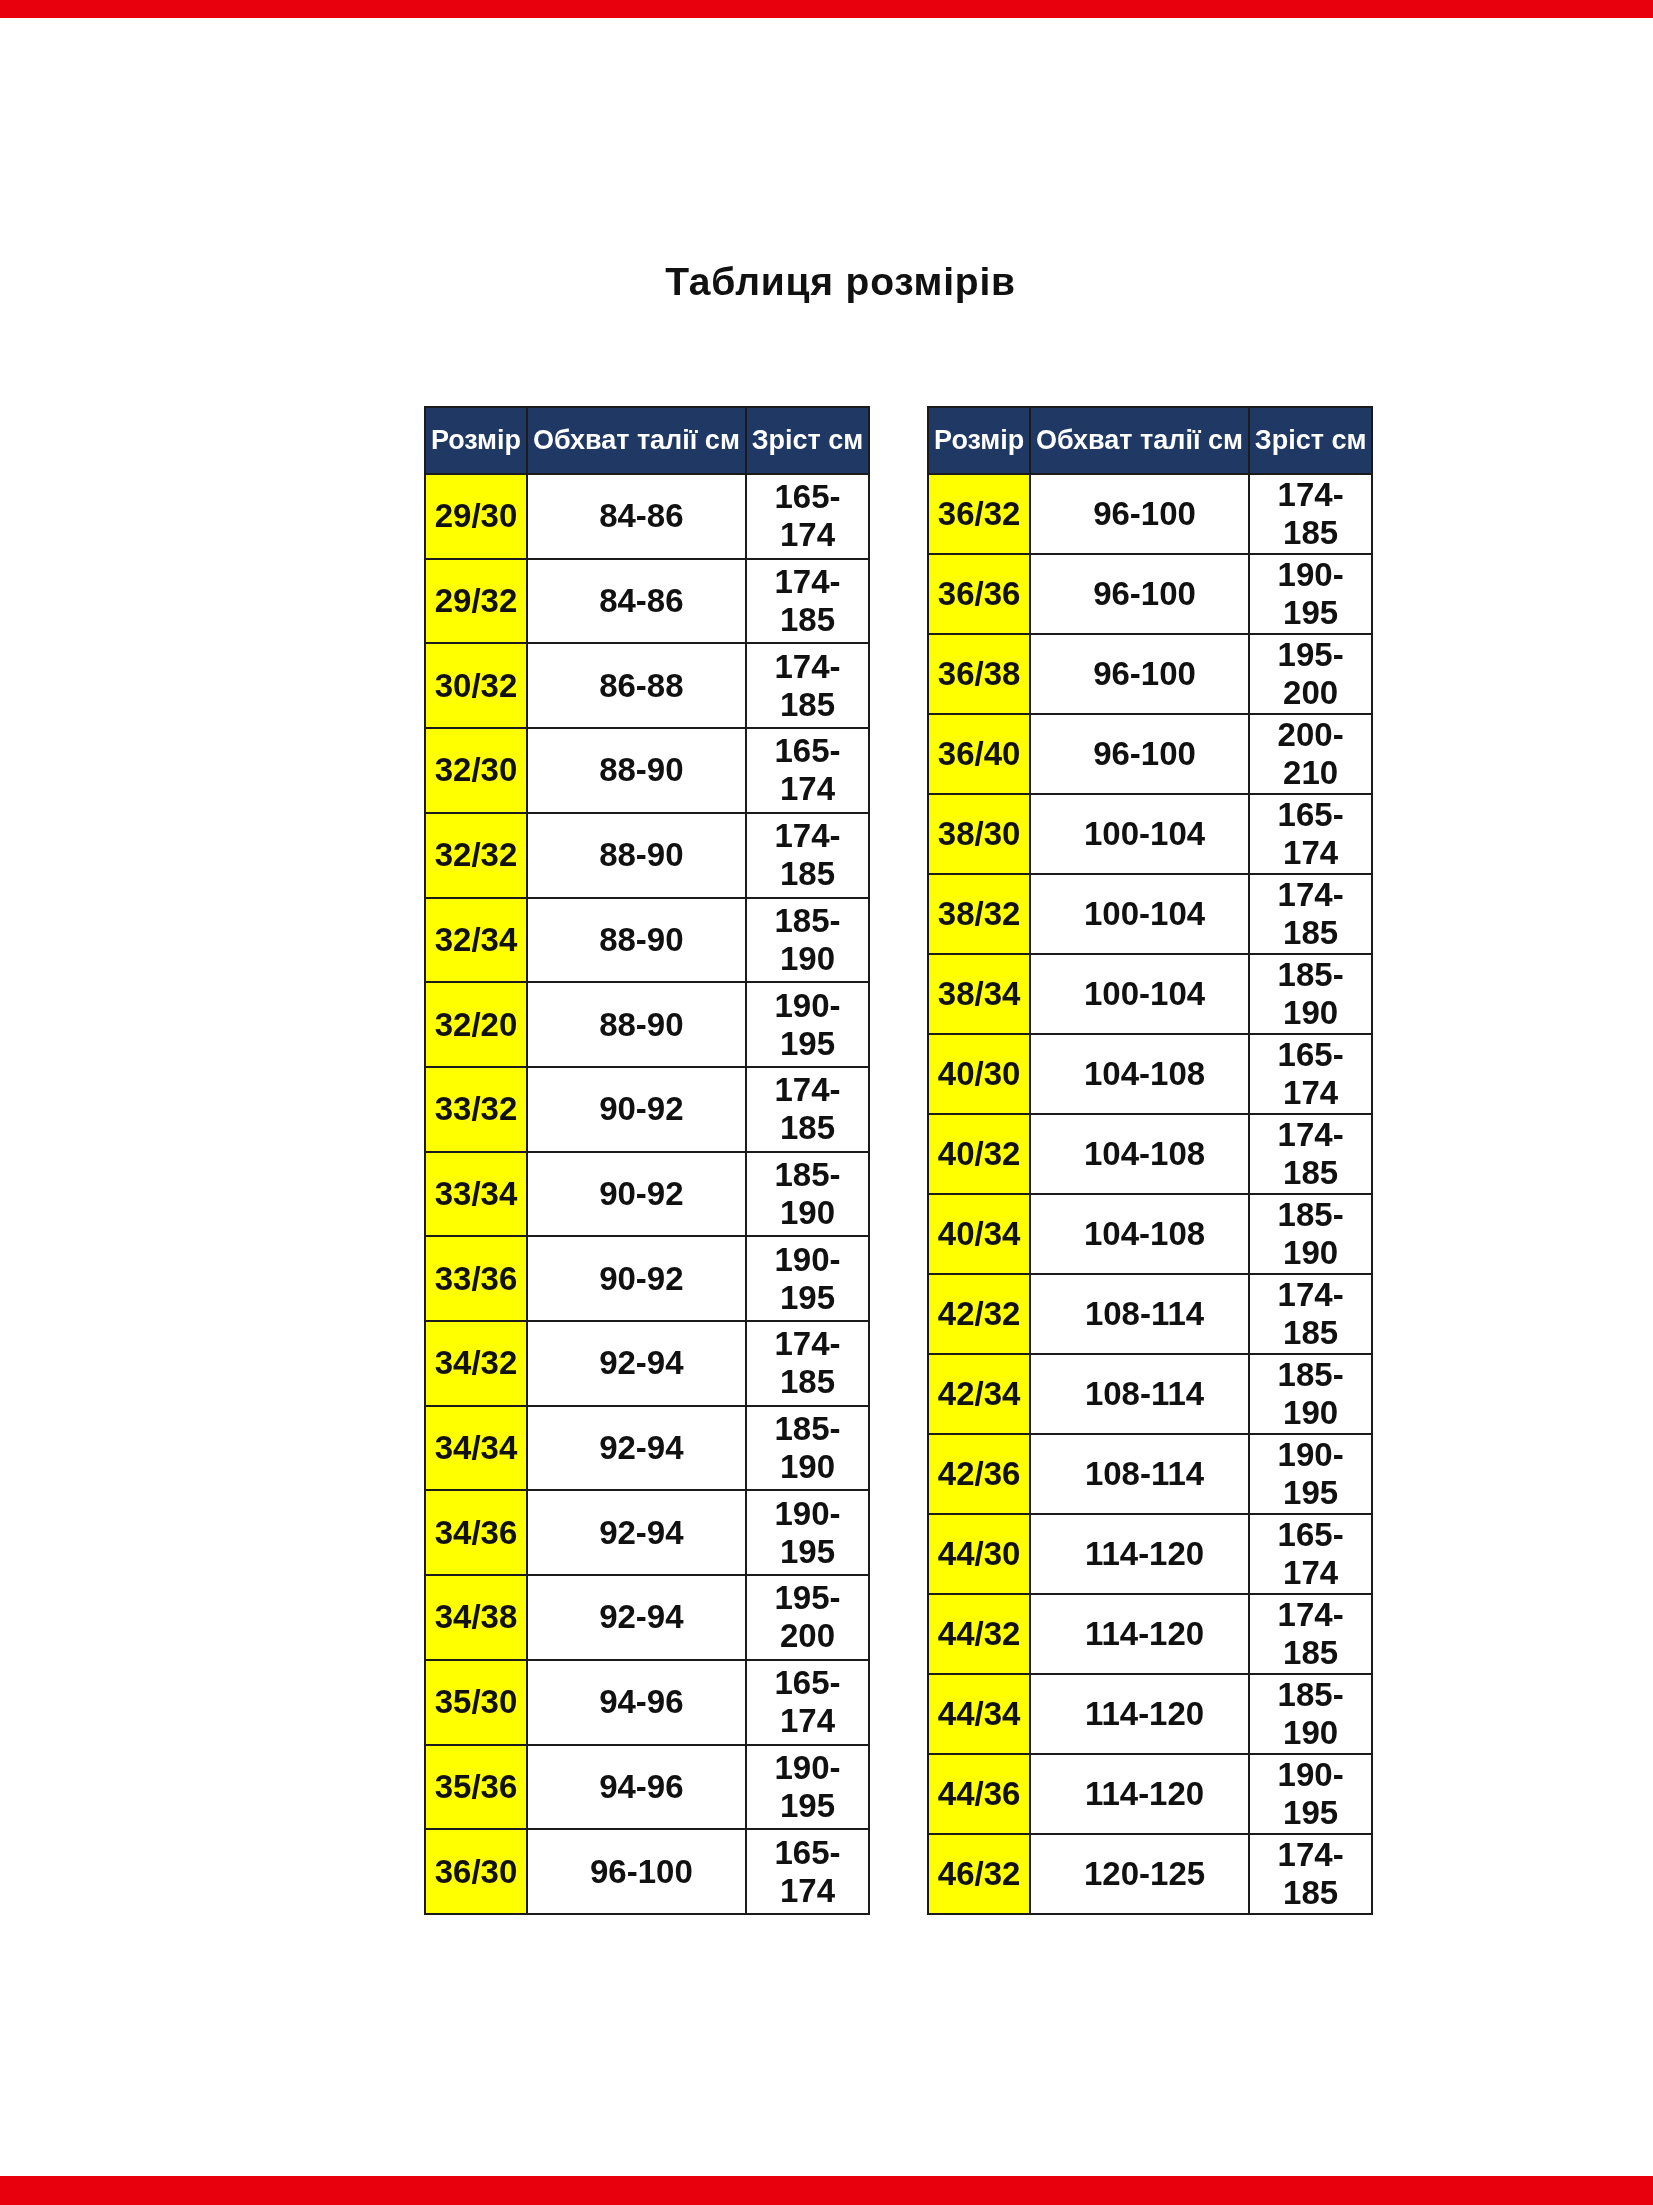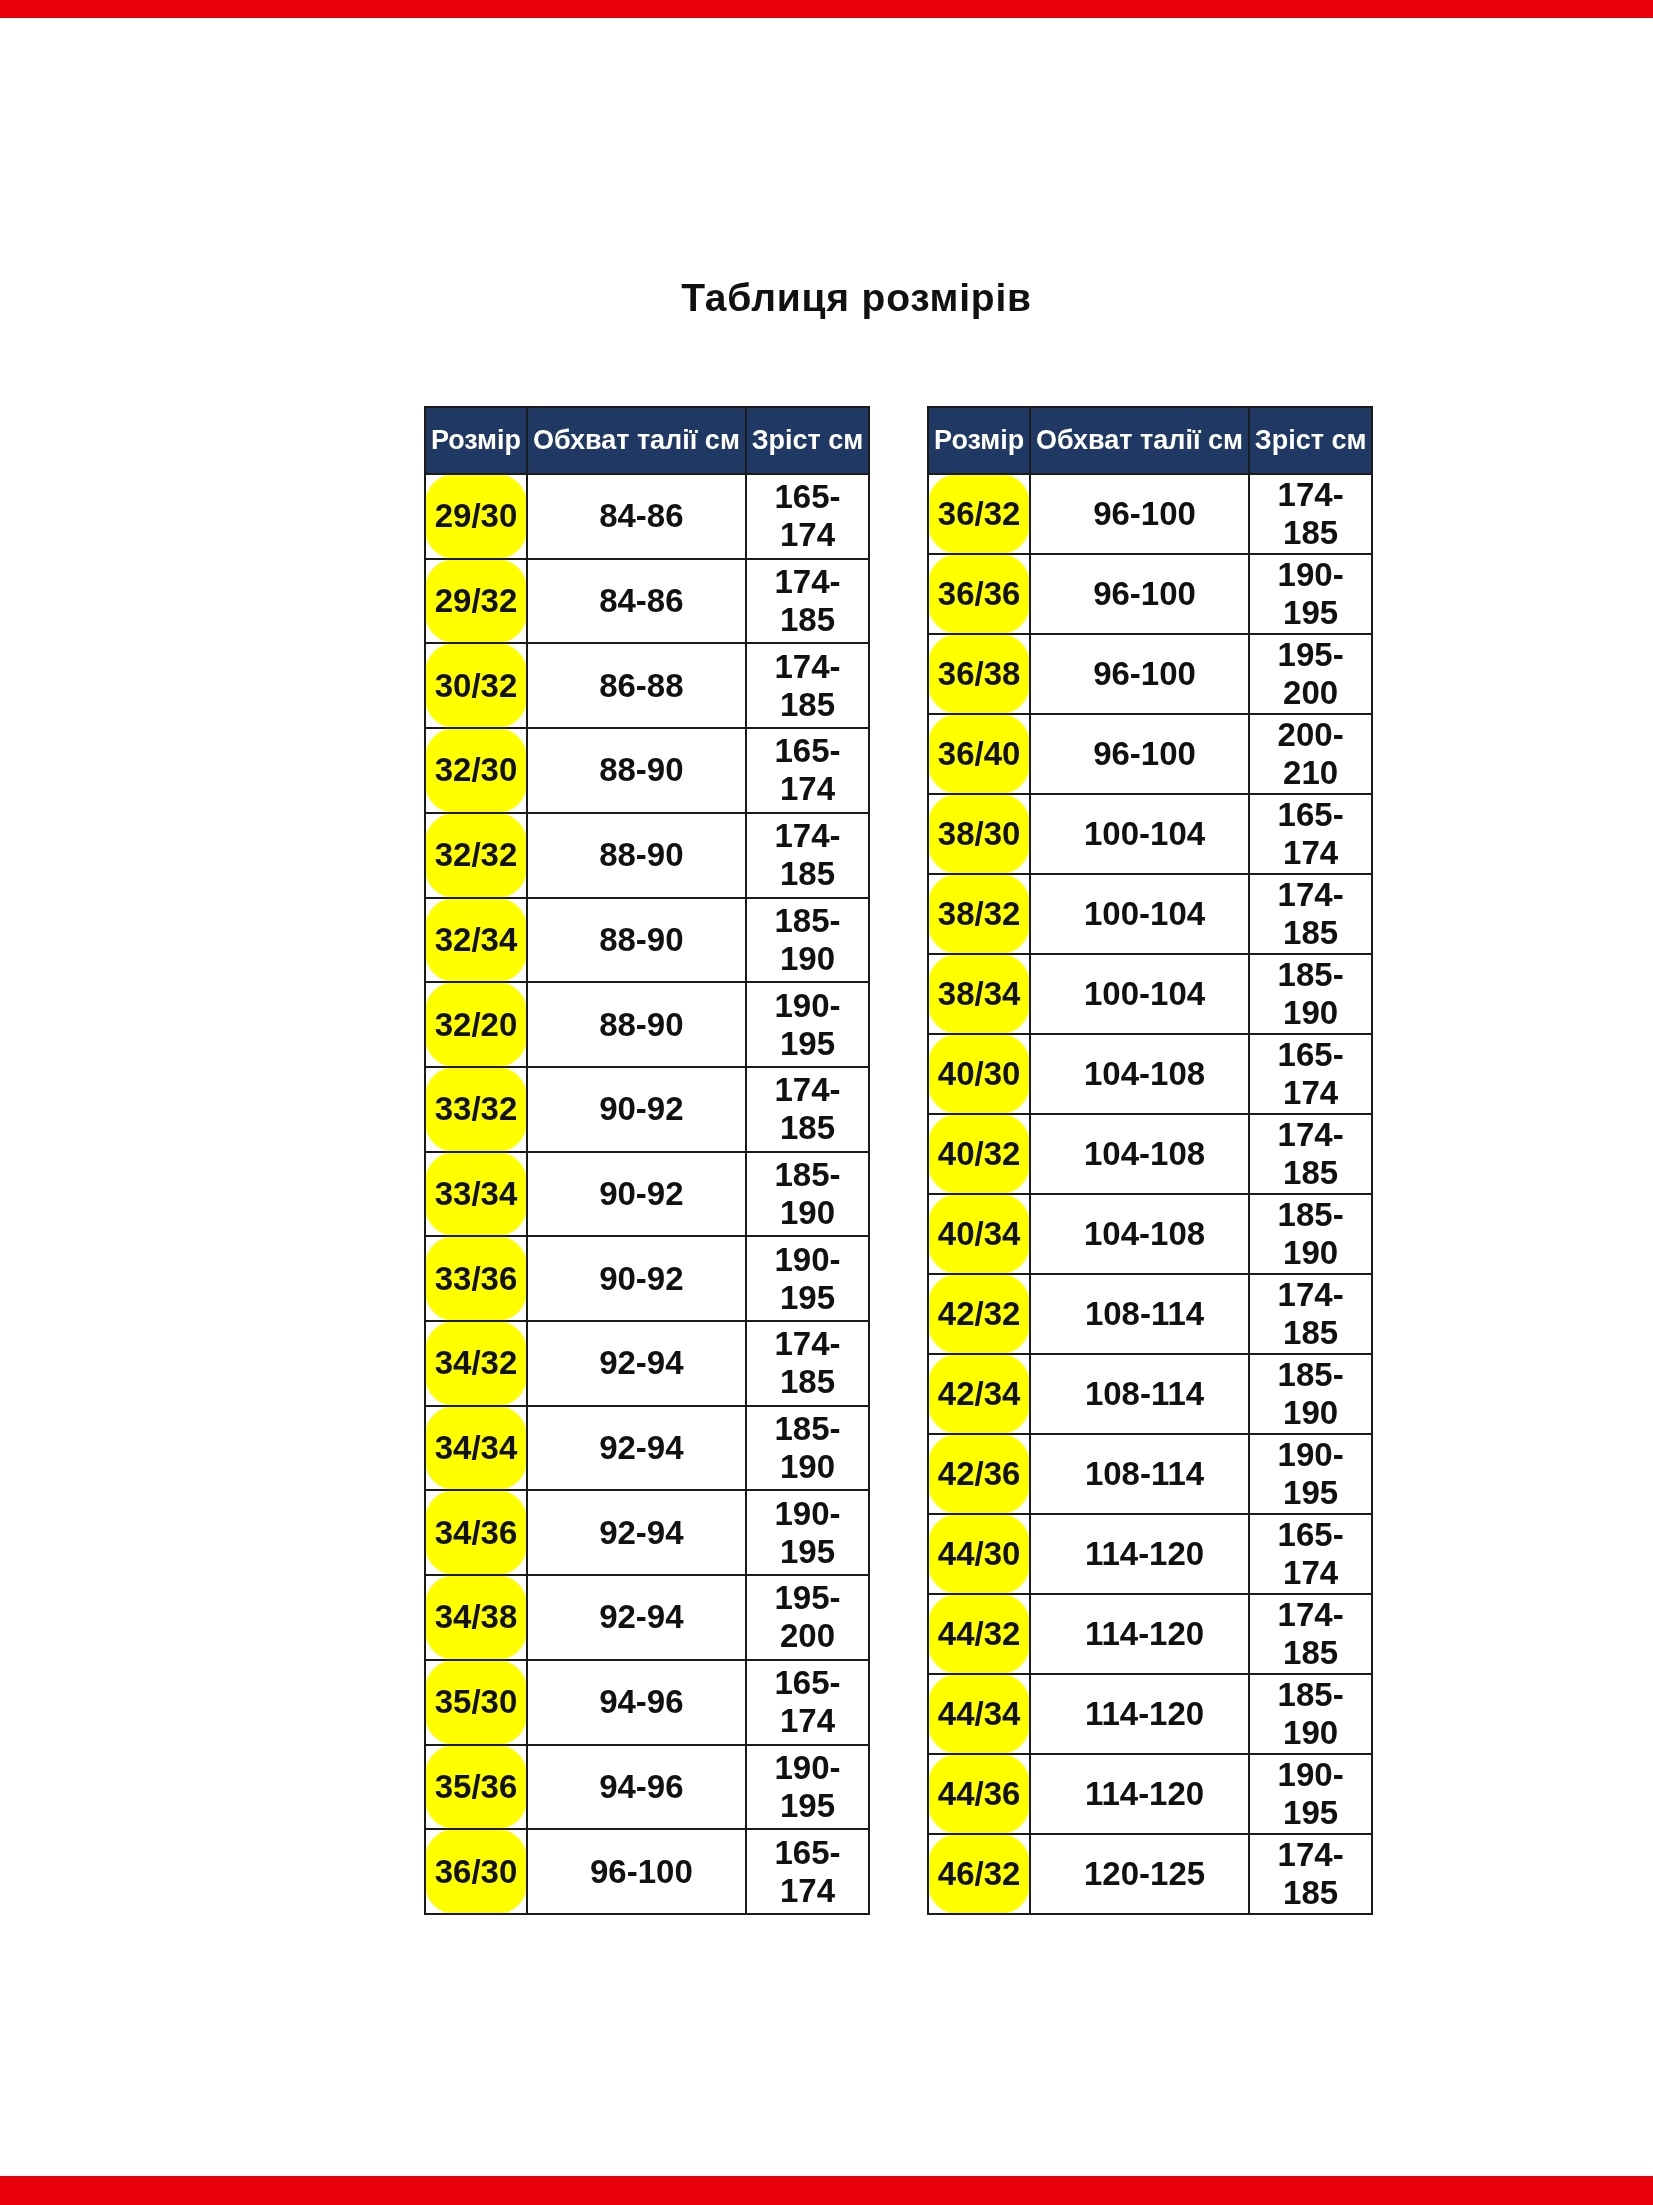--- a/index.html
+++ b/index.html
@@ -15,21 +15,21 @@
     width:1654px;height:2205px;
     background:#ffffff;
     font-family:"Liberation Sans", sans-serif;
     position:relative;overflow:hidden;
   }
   .red-bar{position:absolute;left:0;width:100%;background:var(--accent-red);}
   .red-bar.top{top:0;height:18px;}
   .red-bar.bottom{bottom:0;height:29px;}
   .title{
     position:absolute;top:260px;left:424px;width:833px;
-    margin:16px;text-align:center;
+    margin:0;text-align:center;
     font-size:39px;font-weight:bold;color:var(--text);
     letter-spacing:0.8px;
   }
   .tables{
     position:absolute;top:406px;left:424px;
     display:flex;gap:57px;
   }
   table.size-table{border-collapse:collapse;table-layout:fixed;}
   .size-table th,.size-table td{
     border:2.5px solid var(--border);
@@ -43,21 +43,21 @@
     padding:0 4.9px;white-space:nowrap;margin-left:13px;
   }
   .size-table td{
     height:79px;
     font-size:33px;font-weight:bold;color:var(--text);
     background:#ffffff;
   }
   .col-size{width:101px;}
   .col-waist{width:173px;}
   .col-height{width:116px;}
-  td.col-size{background:var(--size-bg);text-align:center;border-radius:30px;}
+  td.col-size{background:var(--size-bg);text-align:center;}
   td.col-waist{text-align:center;padding-left:11px;}
   td.col-height{text-align:center;}
 </style>
 </head>
 <body>
 
 <div class="red-bar top"></div>
 
 <h1 class="title">Таблиця розмірів</h1>
 

